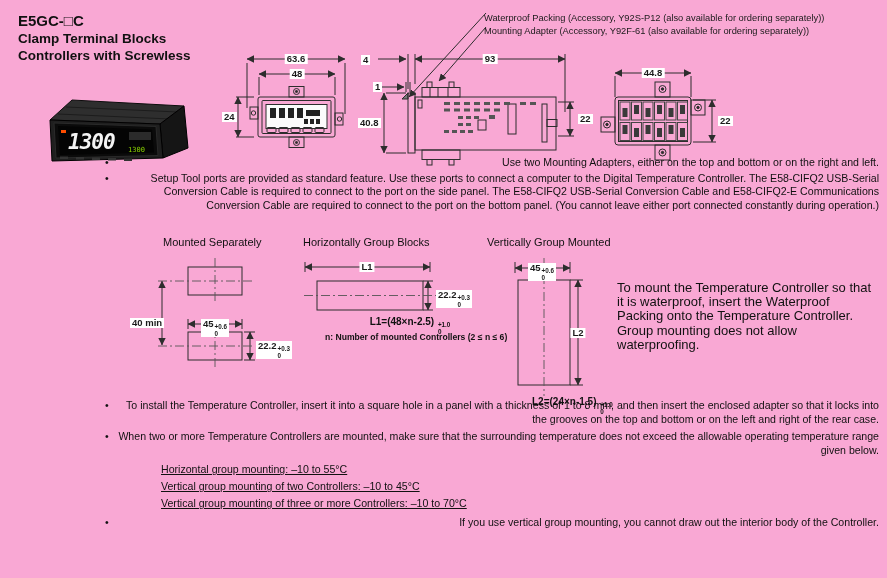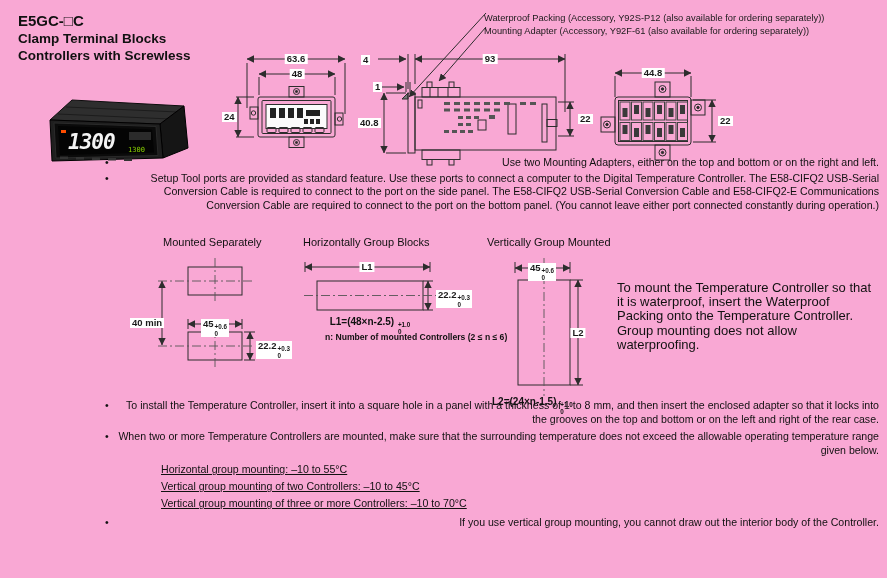--- a/index.html
+++ b/index.html
@@ -20,21 +20,21 @@
   .mid-h{position:absolute;top:236px;font-size:11px;white-space:nowrap;}
   
   .callout{position:absolute;font-size:9.3px;white-space:nowrap;color:#1a1a1a;}
   
   .notes{position:absolute;font-size:10.6px;line-height:13.6px;width:775px;}
   .notes .li{position:relative;padding-left:13px;margin-bottom:2px;text-align:right;}
   .notes .li::before{content:"\2022";position:absolute;left:1px;top:0;}
   .notes2 .li{margin-bottom:4px;}
   .sub-lines{margin:2px 0 4px 57px;line-height:17px;text-decoration:underline;}
   .para{position:absolute;font-size:13px;line-height:14.2px;}
-  .formula{position:absolute;font-size:10px;white-space:nowrap;}
+  .formula{position:absolute;font-size:10px;white-space:nowrap;margin-left:40px;}
   .fnote{position:absolute;font-size:8.6px;white-space:nowrap;margin-left:29px;}
 </style>
 </head>
 <body>
 
 <div class="page">
 
   <svg width="0" height="0" style="position:absolute">
     <defs>
       <marker id="ah" viewBox="0 0 10 10" refX="9.5" refY="5" markerWidth="7.5" markerHeight="7.5" orient="auto-start-reverse">

